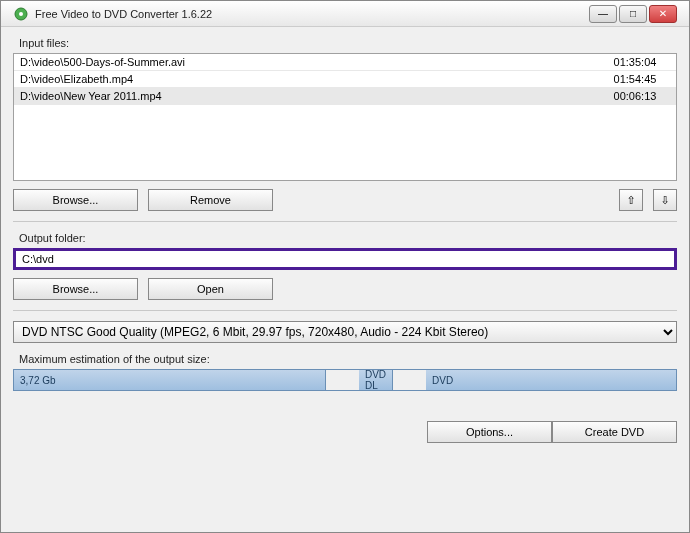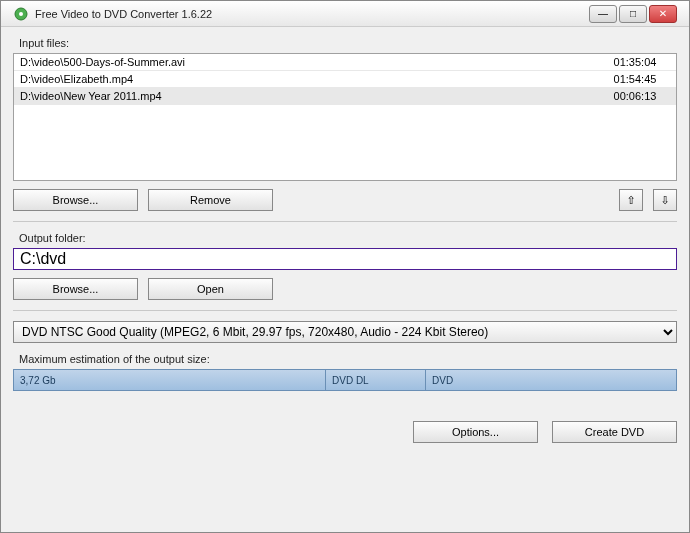--- a/index.html
+++ b/index.html
@@ -76,58 +76,58 @@
   cursor: pointer;
   padding: 0 8px;
 }
 .btn-wide { width: 125px; }
 .btn-sq { width: 24px; padding: 0; display:flex;align-items:center;justify-content:center;}
 .spacer { flex: 1; }
 hr.sep { border: none; border-top: 1px solid #c8c8c8; margin: 10px 0; }
 .text-input {
   width: 100%;
   height: 22px;
-  border: 1px solid #4c1d95;
+  border: 3px solid #4c1d95;
   padding: 2px 6px;
   font-family: inherit;
-  font-size: 16px;
+  font-size: 11px;
   background: #fff;
 }
 .select {
   width: 100%;
   height: 22px;
   border: 1px solid #888;
   background: linear-gradient(#fdfdfd,#e6e6e6);
   font-family: inherit;
   font-size: 12px;
   padding: 0 4px;
 }
 .estimation-bar {
   display: flex;
   border: 1px solid #6a8fb5;
   height: 22px;
   margin-top: 4px;
+  gap: 33px;
 }
 .estimation-seg {
   background: linear-gradient(#c0d4ea,#9fbfe0);
   border-right: 1px solid #6a8fb5;
   display: flex;
   align-items: center;
   padding: 0 6px;
   color: #1a3a5a;
   font-size: 10px;
 }
 .estimation-seg:last-child { border-right: none; }
 .seg-size { width: 312px; }
 .seg-dvd { width: 250px; }
 .seg-dvdl { flex: 1; }
 .bottom-row {
   display: flex;
   justify-content: flex-end;
-  gap: 14px;
   margin-top: 30px;
 }
 .btn-bottom { width: 125px; }
 </style>
 </head>
 <body>
 
 <div class="window">
   <div class="titlebar">
     <span class="titlebar-icon">

